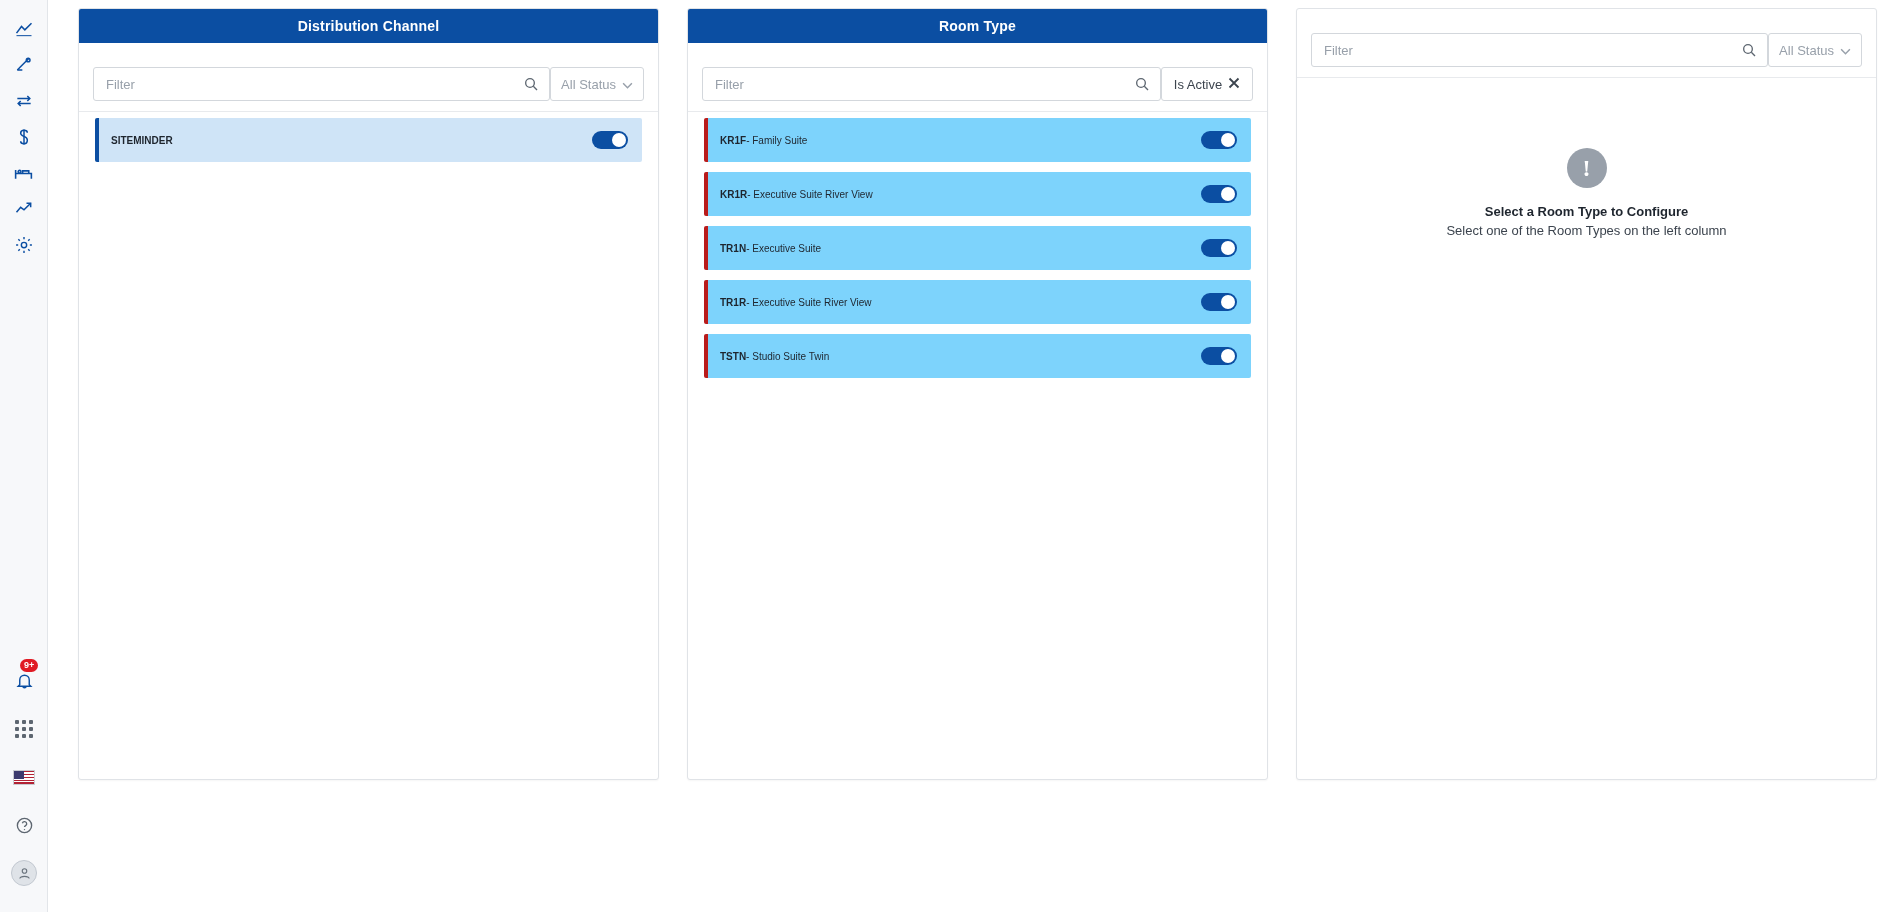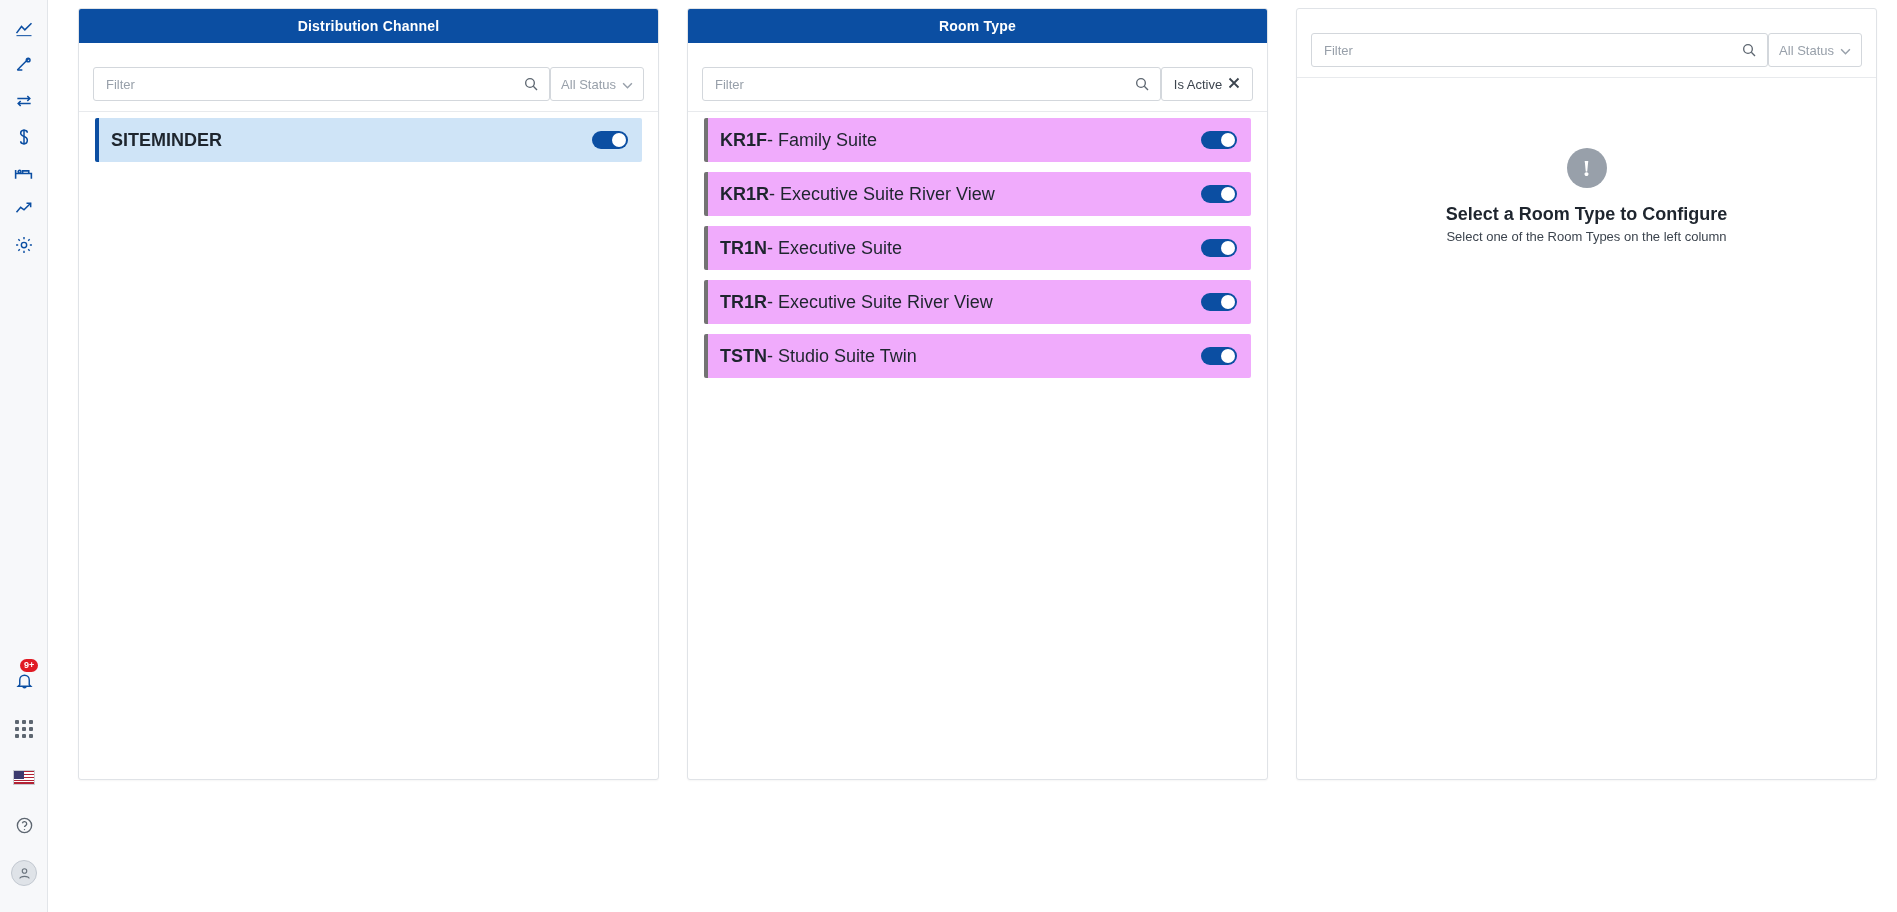--- a/index.html
+++ b/index.html
@@ -160,30 +160,30 @@
   }
 
   
   .row {
     height: 44px;
     display: flex;
     align-items: center;
     justify-content: space-between;
     padding: 0 14px 0 12px;
     margin-bottom: 10px;
-    border-left: 4px solid #737373;
-    background: #f0abfc;
+    border-left: 4px solid #b91c1c;
+    background: #7dd3fc;
     border-radius: 2px;
     cursor: pointer;
   }
   .row.selected {
     background: #cfe4f7;
     border-left: 4px solid #0b4ea2;
   }
-  .row-label { font-size: 18px; color: #1e252e; }
+  .row-label { font-size: 10px; color: #1e252e; }
   .row-code { font-weight: bold; }
 
   
   .toggle {
     width: 36px; height: 18px;
     border-radius: 10px;
     background: #0b4ea2;
     position: relative;
     cursor: pointer;
     flex: none;
@@ -208,21 +208,21 @@
     border-radius: 50%;
     background: #98a0aa;
     color: #fff;
     font-size: 24px;
     font-weight: bold;
     display: flex; align-items: center; justify-content: center;
     margin-bottom: 16px;
     font-family: "Liberation Serif", serif;
   }
   .empty-title {
-    font-size: 18px;
+    font-size: 13px;
     font-weight: bold;
     color: #1e252e;
     margin-bottom: 4px;
   }
   .empty-sub {
     font-size: 13px;
     color: #3c444e;
   }
 </style>
 </head>

